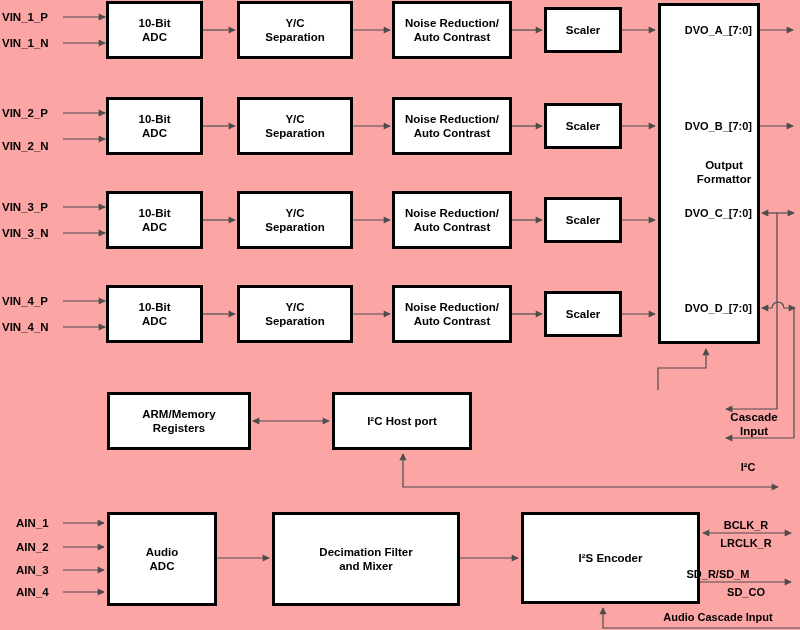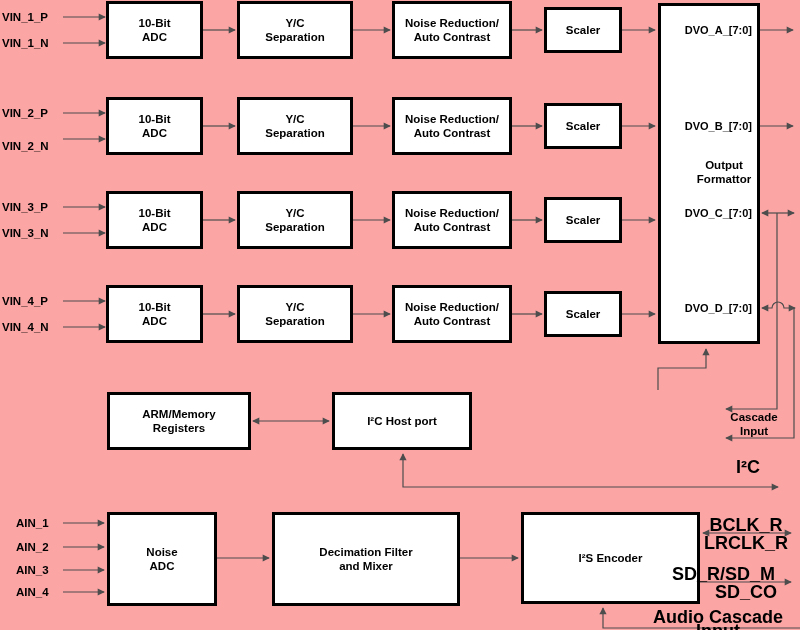--- a/index.html
+++ b/index.html
@@ -10,21 +10,21 @@
   .wires{position:absolute;left:0;top:0;width:800px;height:630px;}
   .box{
     position:absolute;box-sizing:border-box;background:#ffffff;border:3px solid #000;
     display:flex;align-items:center;justify-content:center;text-align:center;
     font-weight:bold;font-size:11.5px;line-height:14px;white-space:pre-line;
   }
   .pin-label{
     position:absolute;font-weight:bold;font-size:11.5px;line-height:14px;
     white-space:pre-line;
   }
-  .pin-big{font-size:18px;}
+  .pin-big{font-size:11px;}
   .center{text-align:center;}
   .fmt-title{
     position:absolute;left:0;right:0;top:152px;text-align:center;font-weight:bold;
     font-size:11.5px;line-height:14px;white-space:pre-line;margin-left:30px;
   }
   .dvo{
     position:absolute;right:5px;width:88px;height:14px;text-align:right;
     font-weight:bold;font-size:11px;line-height:14px;
   }
 </style>
@@ -160,21 +160,21 @@
   <div class="box" style="left:332px;top:392px;width:140px;height:58px;">I²C Host port</div>
   <div class="pin-label center" style="left:722px;top:410px;width:64px;">Cascade
 Input</div>
   <div class="pin-label pin-big center" style="left:728px;top:460px;width:40px;">I²C</div>
 
   <div class="pin-label" style="left:16px;top:516px;width:46px;">AIN_1</div>
   <div class="pin-label" style="left:16px;top:540px;width:46px;">AIN_2</div>
   <div class="pin-label" style="left:16px;top:563px;width:46px;">AIN_3</div>
   <div class="pin-label" style="left:16px;top:585px;width:46px;">AIN_4</div>
 
-  <div class="box" style="left:107px;top:512px;width:110px;height:94px;">Noise
+  <div class="box" style="left:107px;top:512px;width:110px;height:94px;">Audio
 ADC</div>
   <div class="box" style="left:272px;top:512px;width:188px;height:94px;">Decimation Filter
 and Mixer</div>
   <div class="box" style="left:521px;top:512px;width:179px;height:92px;">I²S Encoder</div>
 
   <div class="pin-label pin-big center" style="left:704px;top:518px;width:84px;">BCLK_R</div>
   <div class="pin-label pin-big center" style="left:704px;top:536px;width:84px;">LRCLK_R</div>
   <div class="pin-label pin-big center" style="left:672px;top:567px;width:92px;">SD_R/SD_M</div>
   <div class="pin-label pin-big center" style="left:700px;top:585px;width:92px;">SD_CO</div>
   <div class="pin-label pin-big center" style="left:638px;top:610px;width:160px;">Audio Cascade Input</div>

